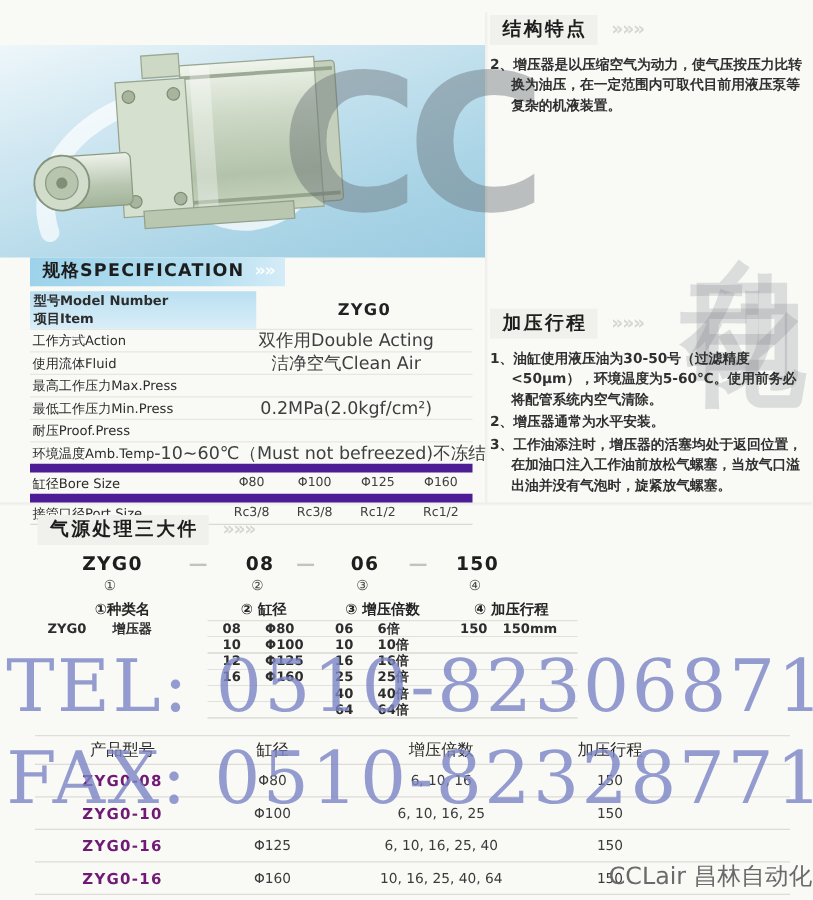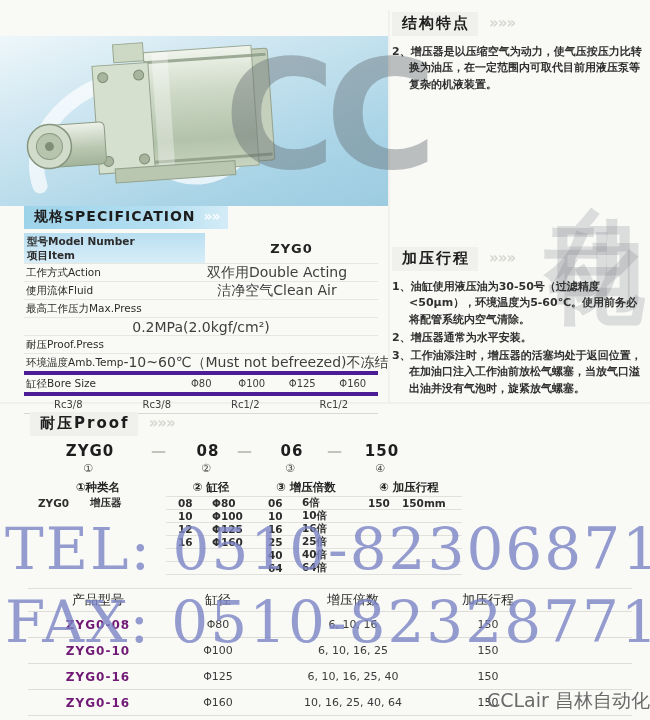--- a/index.html
+++ b/index.html
@@ -53,21 +53,21 @@
     width:178px;background:linear-gradient(180deg,#b9dff1,#d8eef8);
     font-size:10.5px;font-weight:bold;color:#2c2c2c;line-height:1.35;padding:1px 0 1px 3px;
   }
   .spec-top-value{flex:1;display:flex;align-items:center;justify-content:center;
     font-weight:bold;font-size:13px;color:#222;letter-spacing:1px;}
   .spec-row{display:flex;align-items:center;height:17px;border-top:1px solid #e7e7e1;}
   .spec-label{width:150px;font-size:10.5px;font-weight:normal;color:#2c2c2c;white-space:nowrap;padding-left:2px;}
   .spec-value{flex:1;text-align:center;font-size:14px;color:#3e3e3e;white-space:nowrap;}
   .spec-vals4{flex:1;display:flex;}
   .spec-vals4 span{flex:1;text-align:center;font-size:10px;color:#3e3e3e;}
-  .spec-row.strong{border-top:4px solid #4c1d95;}
+  .spec-row.strong{border-top:7px solid #4c1d95;}
   .spec-row.last{border-bottom:1px solid #d9d9d3;}
   
   .sec-model{position:absolute;left:30px;top:412px;width:432px;z-index:10;}
   .mc-code{position:relative;height:20px;margin-top:6px;}
   .mc-code span{position:absolute;transform:translateX(-50%);font-size:15px;font-weight:bold;color:#1e1e1e;letter-spacing:1px;}
   .mc-code .dash{color:#c3c3bd;font-weight:bold;}
   .mc-markers{position:relative;height:14px;}
   .mc-markers span{position:absolute;transform:translateX(-50%);font-size:11px;color:#4a4a4a;}
   .mc-table{position:relative;margin-top:4px;height:96px;}
   .mc-lines{
@@ -204,20 +204,21 @@
         <div class="spec-row">
           <span class="spec-label">使用流体Fluid</span>
           <span class="spec-value">洁净空气Clean Air</span>
         </div>
 
         <div class="spec-row">
           <span class="spec-label">最高工作压力Max.Press</span>
         </div>
 
         <div class="spec-row">
+          <span class="spec-label">最低工作压力Min.Press</span>
           <span class="spec-value">0.2MPa(2.0kgf/cm²)</span>
         </div>
 
         <div class="spec-row">
           <span class="spec-label">耐压Proof.Press</span>
         </div>
 
         <div class="spec-row">
           <span class="spec-label">环境温度Amb.Temp</span>
           <span class="spec-value">-10~60℃（Must not befreezed)不冻结</span>
@@ -227,34 +228,35 @@
       <span class="spec-label">缸径Bore Size</span>
       <span class="spec-vals4">
 
       <span>Φ80</span>
           <span>Φ100</span>
           <span>Φ125</span>
           <span>Φ160</span>
         </span>
     </div>
     <div class="spec-row strong last">
+      <span class="spec-label">接管口径Port Size</span>
       <span class="spec-vals4">
 
       <span>Rc3/8</span>
           <span>Rc3/8</span>
           <span>Rc1/2</span>
           <span>Rc1/2</span>
         </span>
     </div>
   </div>
 </div>
 
 <div class="sec-model">
   <div>
-    <span class="band">耐压Proof</span>
+    <span class="band">气源处理三大件</span>
     <span class="chev">»»»</span>
   </div>
   <div class="mc-code">
     <span style="left:60px">ZYG0</span>
     <span class="dash" style="left:129px">—</span>
     <span style="left:178px">08</span>
     <span class="dash" style="left:215px">—</span>
     <span style="left:262px">06</span>
     <span class="dash" style="left:305px">—</span>
     <span style="left:352px">150</span>

